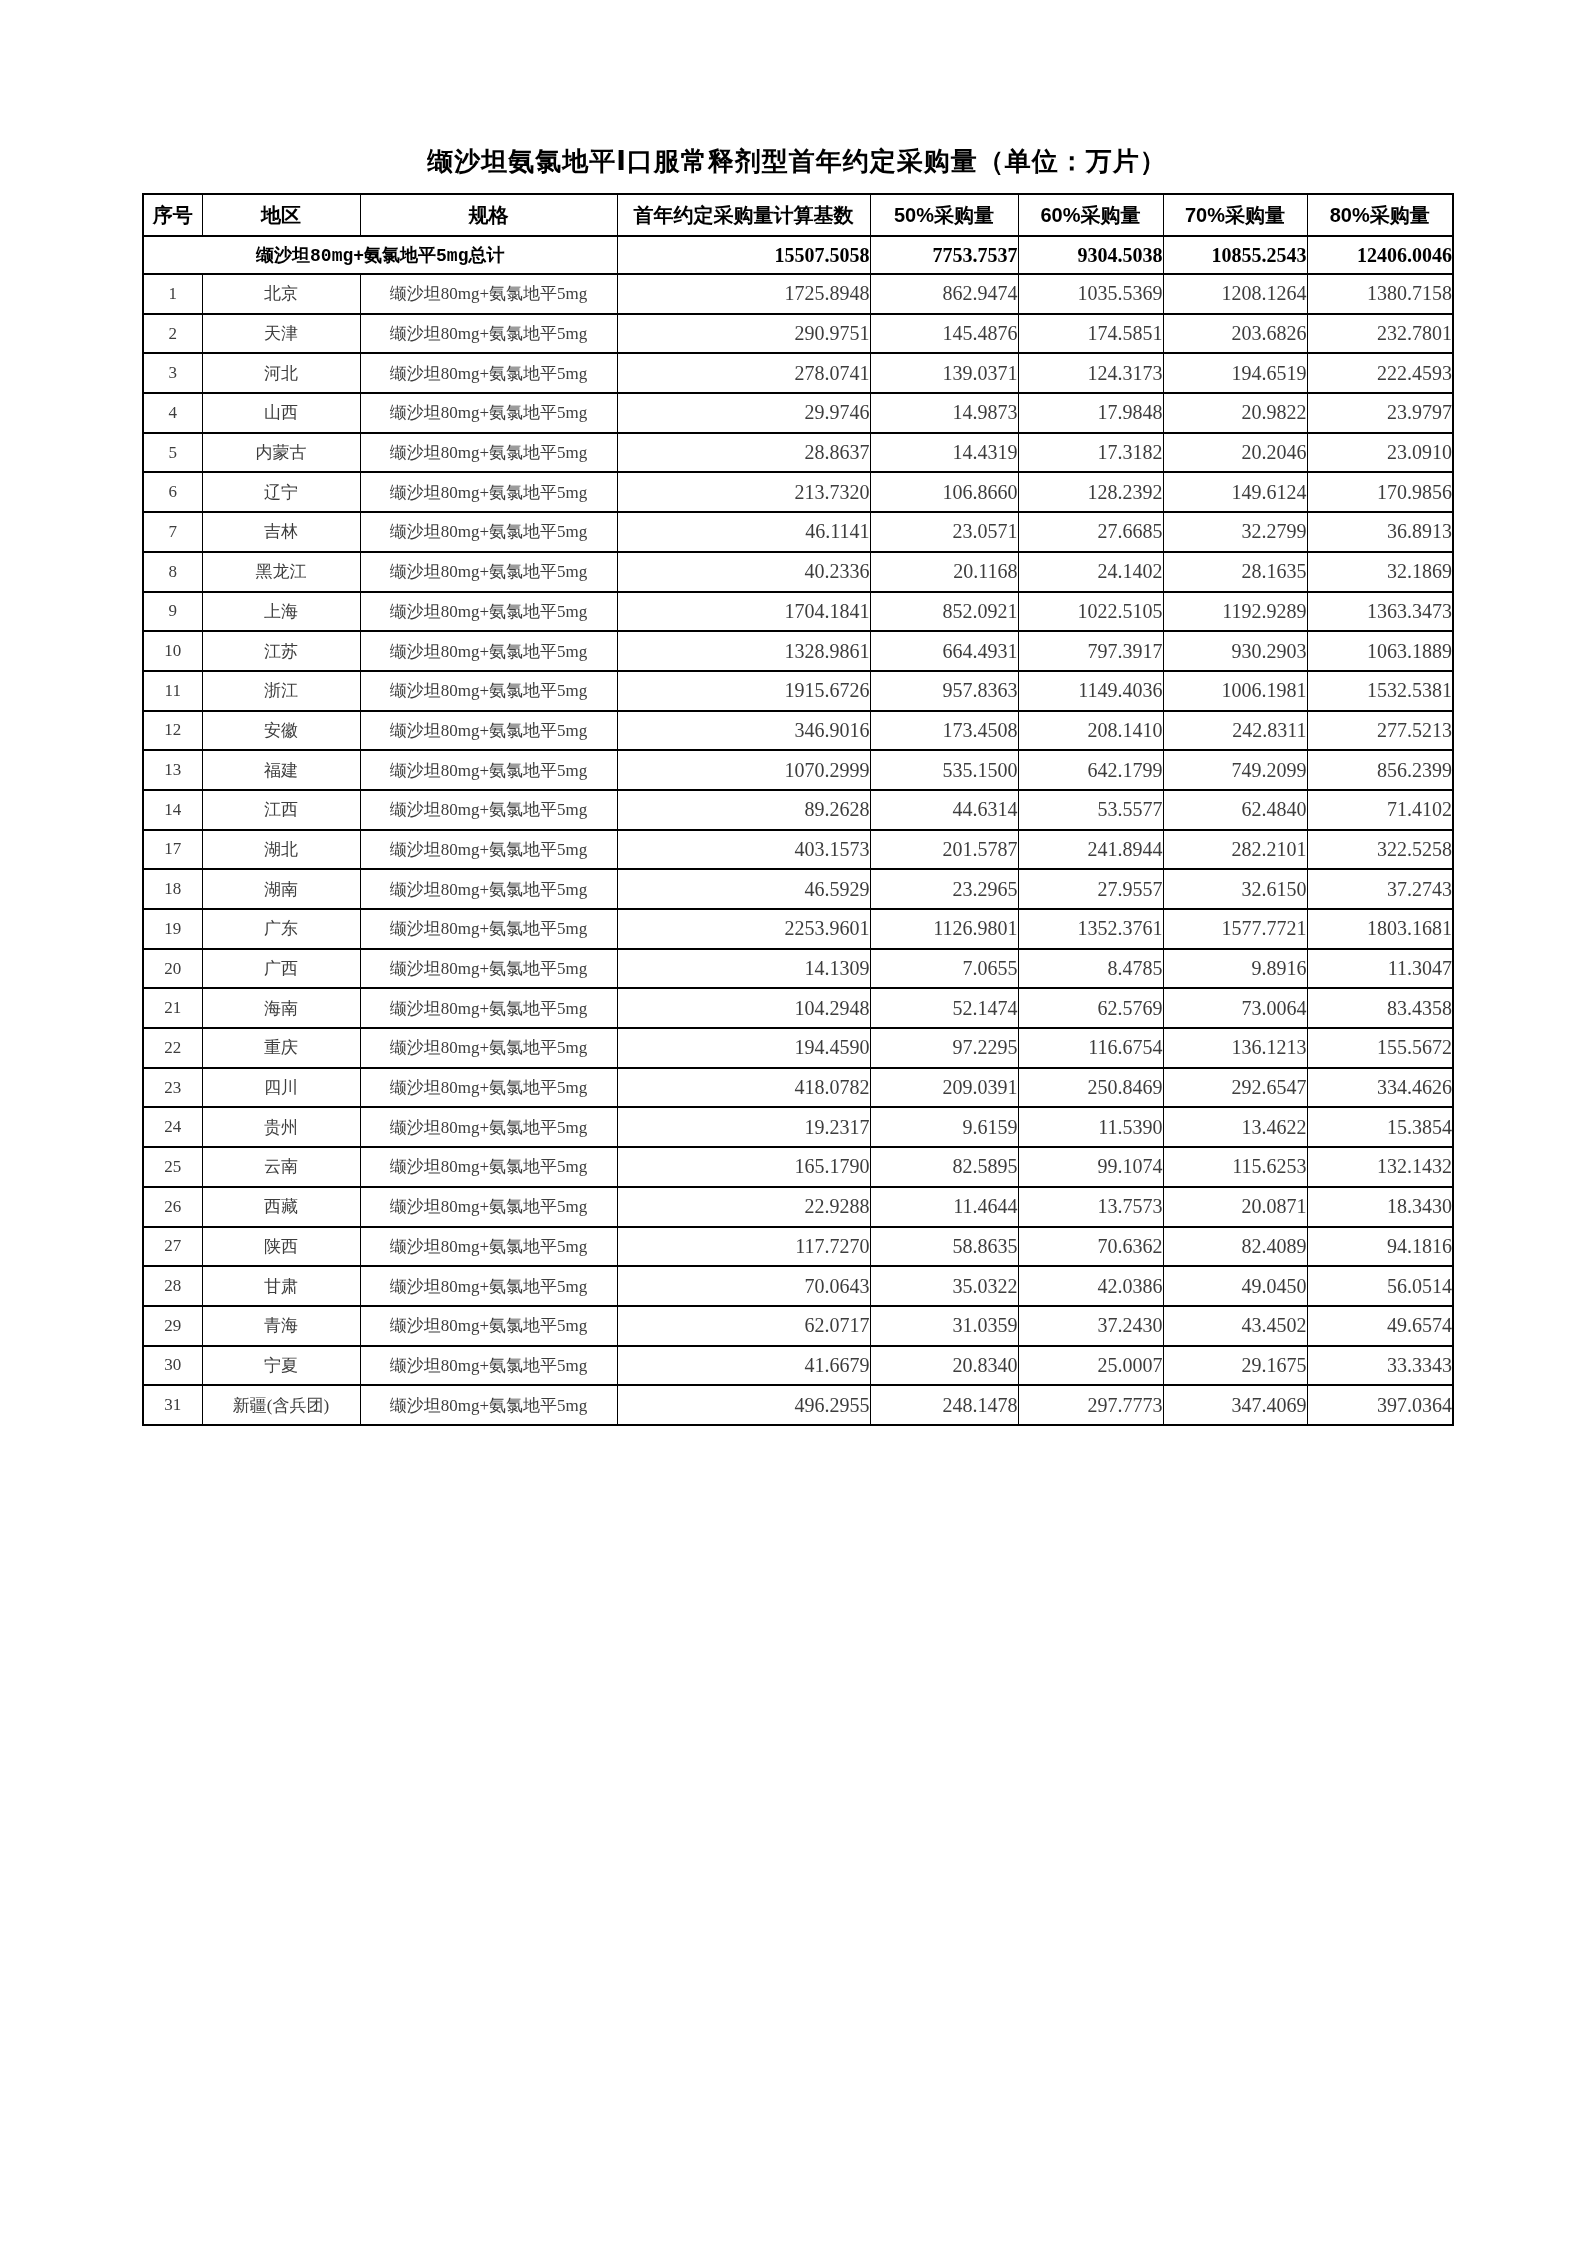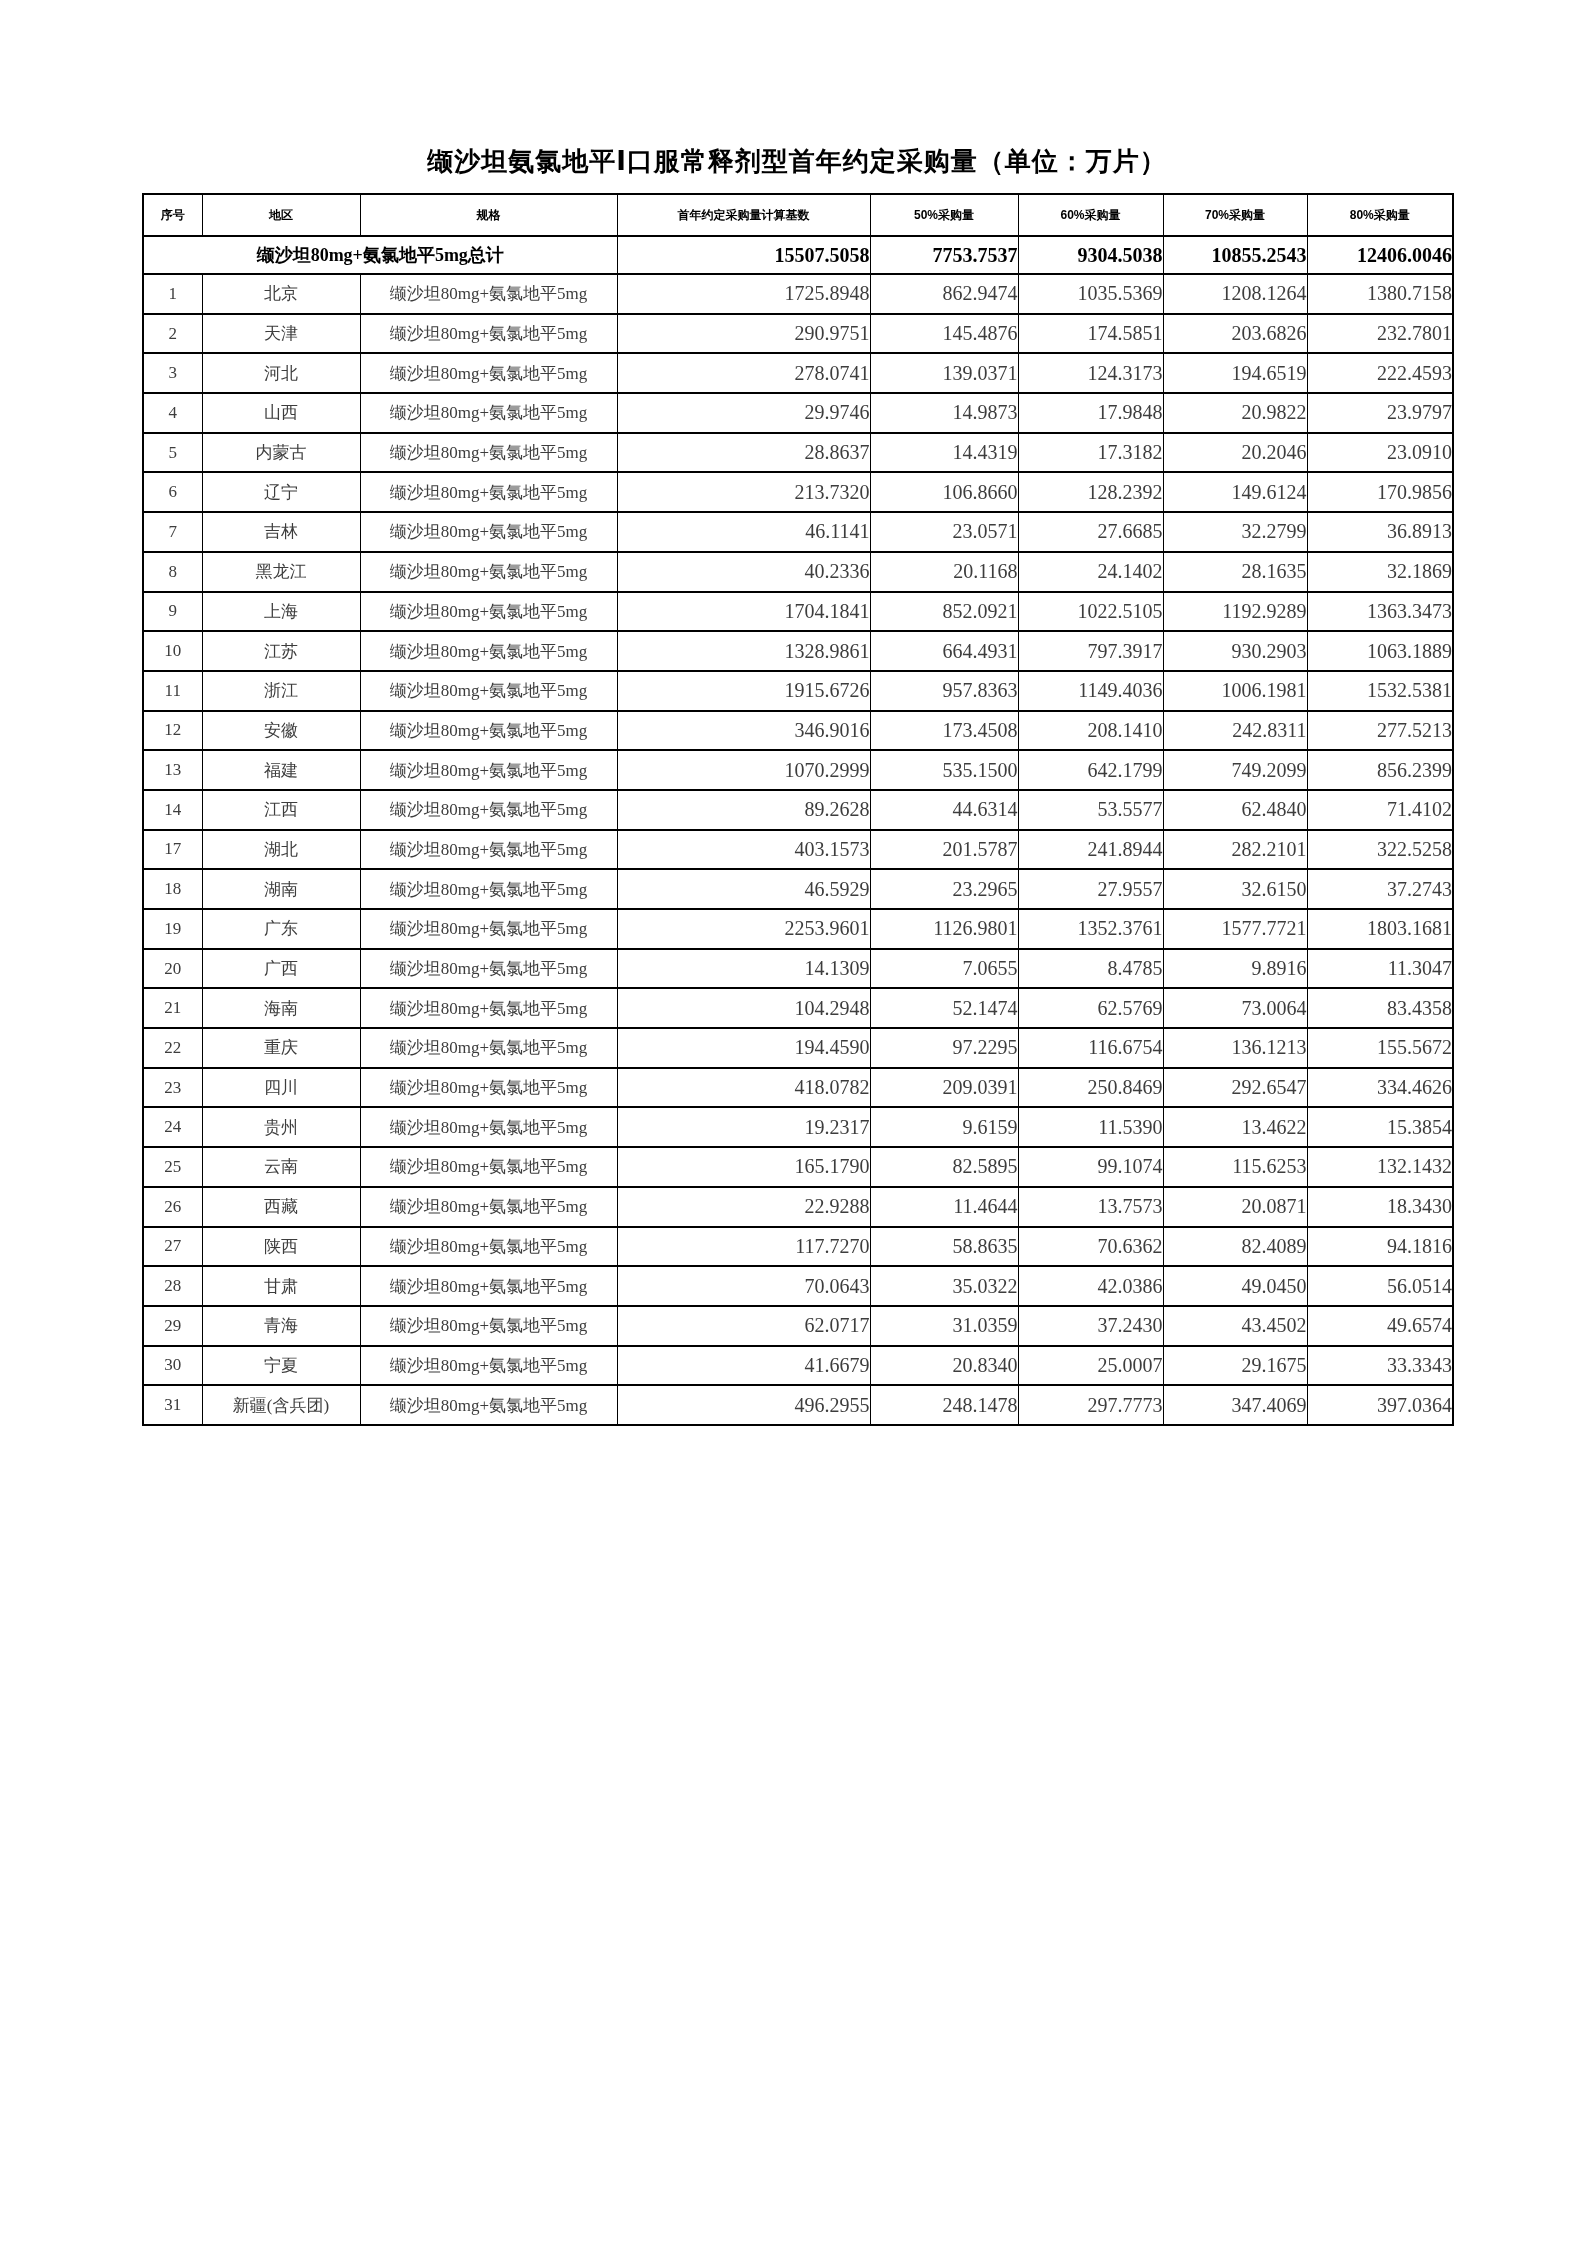--- a/index.html
+++ b/index.html
@@ -20,25 +20,25 @@
     border:2px solid #000;
   }
   .tbl th,.tbl td{
     border-left:1px solid #000;border-right:1px solid #000;
     border-top:2px solid #000;border-bottom:2px solid #000;
     overflow:hidden;white-space:nowrap;padding:0;
   }
   .tbl thead tr{height:42px;}
   .tbl thead th{
     font-family:"Liberation Sans","DejaVu Sans",sans-serif;
-    font-weight:bold;font-size:12px;color:#000;text-align:center;
+    font-weight:bold;font-size:20px;color:#000;text-align:center;
   }
   tr.summary{height:38px;}
   tr.summary .sum-label{
-    text-align:center;font-family:Liberation Serif, serif;
+    text-align:center;font-family:Liberation Mono, monospace;
     font-weight:bold;font-size:18px;color:#000;margin-left:31px;
   }
   tr.summary .num{font-weight:bold;color:#000;text-align:right;}
   tr.row{height:39.7px;}
   .ctr{text-align:center;font-size:17px;color:#3d3d3d;}
   .num{
     text-align:right;padding-right:6px;font-size:20px;color:#3d3d3d;
     font-family:"Liberation Serif","DejaVu Serif",serif;
   }
 </style>

